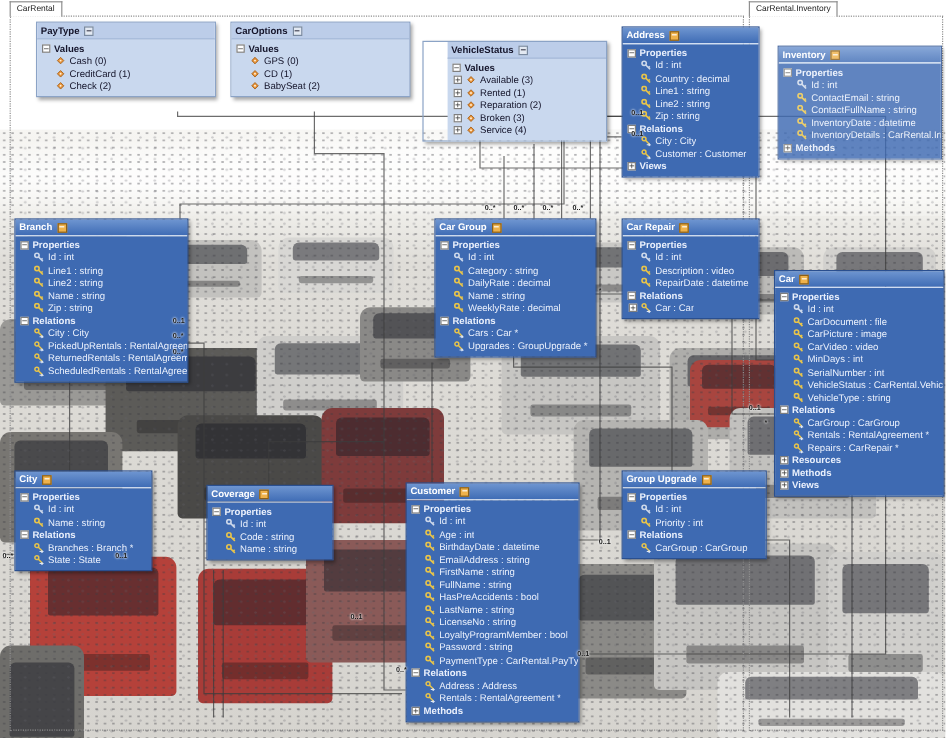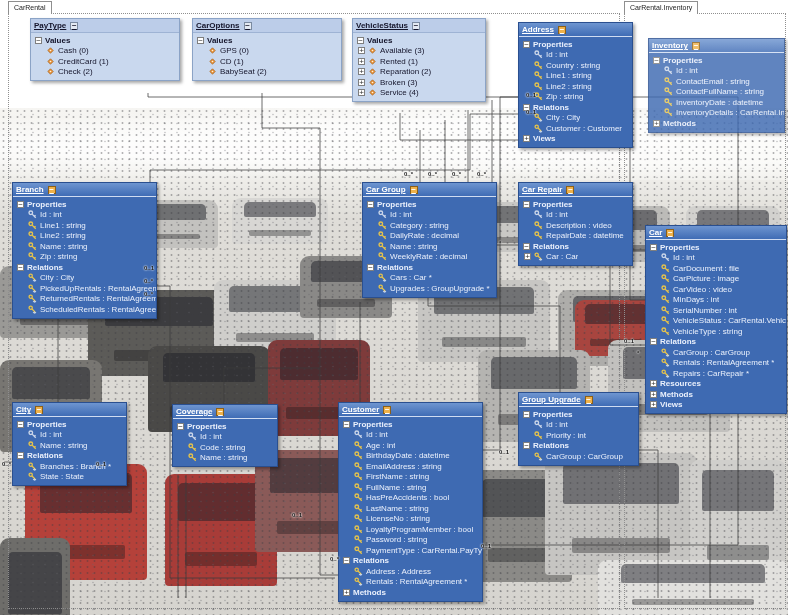--- a/index.html
+++ b/index.html
@@ -23,21 +23,21 @@
             background:rgba(20,20,24,.35);border-radius:2px;}
   
   #wires{position:absolute;left:0;top:0;z-index:2;}
   
   .frame{position:absolute;border:1px dotted #8f8f8f;z-index:2;pointer-events:none;}
   .tab{position:absolute;top:1px;height:12px;background:#fff;border:1px solid #8f8f8f;
        border-bottom:none;font-size:7px;line-height:12px;padding:0 5px;z-index:6;color:#222;}
   
   .entity{position:absolute;z-index:4;font-size:8px;border:1px solid #2a4f8f;
           box-shadow:2px 2px 3px rgba(0,0,0,.35);}
-  .entity .hd{height:13px;display:flex;align-items:center;padding:0 3px;font-weight:bold;font-size:8px;text-decoration:underline;}
+  .entity .hd{height:13px;display:flex;align-items:center;padding:0 3px;font-weight:bold;font-size:8px;}
   .entity .bd{padding:2px 0 3px;}
   .class  .hd{background:linear-gradient(#6e95d0,#3f6cb5);color:#fff;border-bottom:1px solid #cfdcf2;}
   .class  .bd{background:#3e6ab2;color:#eaf0fc;}
   .enum{border-color:#8ba3c6;}
   .enum .hd{background:#bccde9;color:#14142a;border-bottom:1px solid #9eb3d4;}
   .enum .bd{background:#c9d8ee;color:#14142a;}
   .entity.faded{opacity:.82;}
   .sec{display:flex;align-items:center;gap:3px;padding:0 2px 0 4px;height:10.5px;font-weight:bold;white-space:nowrap;}
   .row{display:flex;align-items:center;gap:3px;padding-left:15px;height:10.5px;white-space:nowrap;overflow:hidden;}
   .row.has-exp{padding-left:5px;}
@@ -270,21 +270,21 @@
             <span class="ic">
               <svg viewBox="0 0 10 10">
                 <path d="M2 5 L5 2 L8 5 L5 8 Z" fill="#e8933a" stroke="#a35f17" stroke-width="0.8"></path>
                 <circle cx="5" cy="5" r="0.9" fill="#fff2d8"></circle>
               </svg>
             </span>
             <span class="lbl">BabySeat (2)</span>
           </div>
         </div>
       </div>
-      <div class="entity enum" style="left: 352px; top: 18px; width: 132px;">
+      <div class="entity enum" style="left: 352px; top: 34px; width: 132px; padding-left: 20px;">
         <div class="hd">
           <span>VehicleStatus</span>
           <span class="hd-exp">−</span>
         </div>
         <div class="bd">
           <div class="sec">
             <span class="exp">−</span>
             <span>Values</span>
           </div>
           <div class="row has-exp">
@@ -358,21 +358,21 @@
             </span>
             <span class="lbl">Id : int</span>
           </div>
           <div class="row">
             <span class="ic">
               <svg viewBox="0 0 10 10">
                 <circle cx="3.1" cy="3.1" r="2" fill="none" stroke="#e8c44a" stroke-width="1.5"></circle>
                 <path d="M4.6 4.6 L8.6 8.6 M7 7 l1.4 -1.2" fill="none" stroke="#e8c44a" stroke-width="1.5"></path>
               </svg>
             </span>
-            <span class="lbl">Country : string</span>
+            <span class="lbl">Country : decimal</span>
           </div>
           <div class="row">
             <span class="ic">
               <svg viewBox="0 0 10 10">
                 <circle cx="3.1" cy="3.1" r="2" fill="none" stroke="#e8c44a" stroke-width="1.5"></circle>
                 <path d="M4.6 4.6 L8.6 8.6 M7 7 l1.4 -1.2" fill="none" stroke="#e8c44a" stroke-width="1.5"></path>
               </svg>
             </span>
             <span class="lbl">Line1 : string</span>
           </div>
@@ -844,21 +844,21 @@
           <div class="sec">
             <span class="exp">+</span>
             <span>Methods</span>
           </div>
           <div class="sec">
             <span class="exp">+</span>
             <span>Views</span>
           </div>
         </div>
       </div>
-      <div class="entity class" style="left: 12px; top: 402px; width: 113px;">
+      <div class="entity class" style="left: 12px; top: 392px; width: 113px;">
         <div class="hd">
           <span>City</span>
           <span class="hd-exp">−</span>
         </div>
         <div class="bd">
           <div class="sec">
             <span class="exp">−</span>
             <span>Properties</span>
           </div>
           <div class="row">

